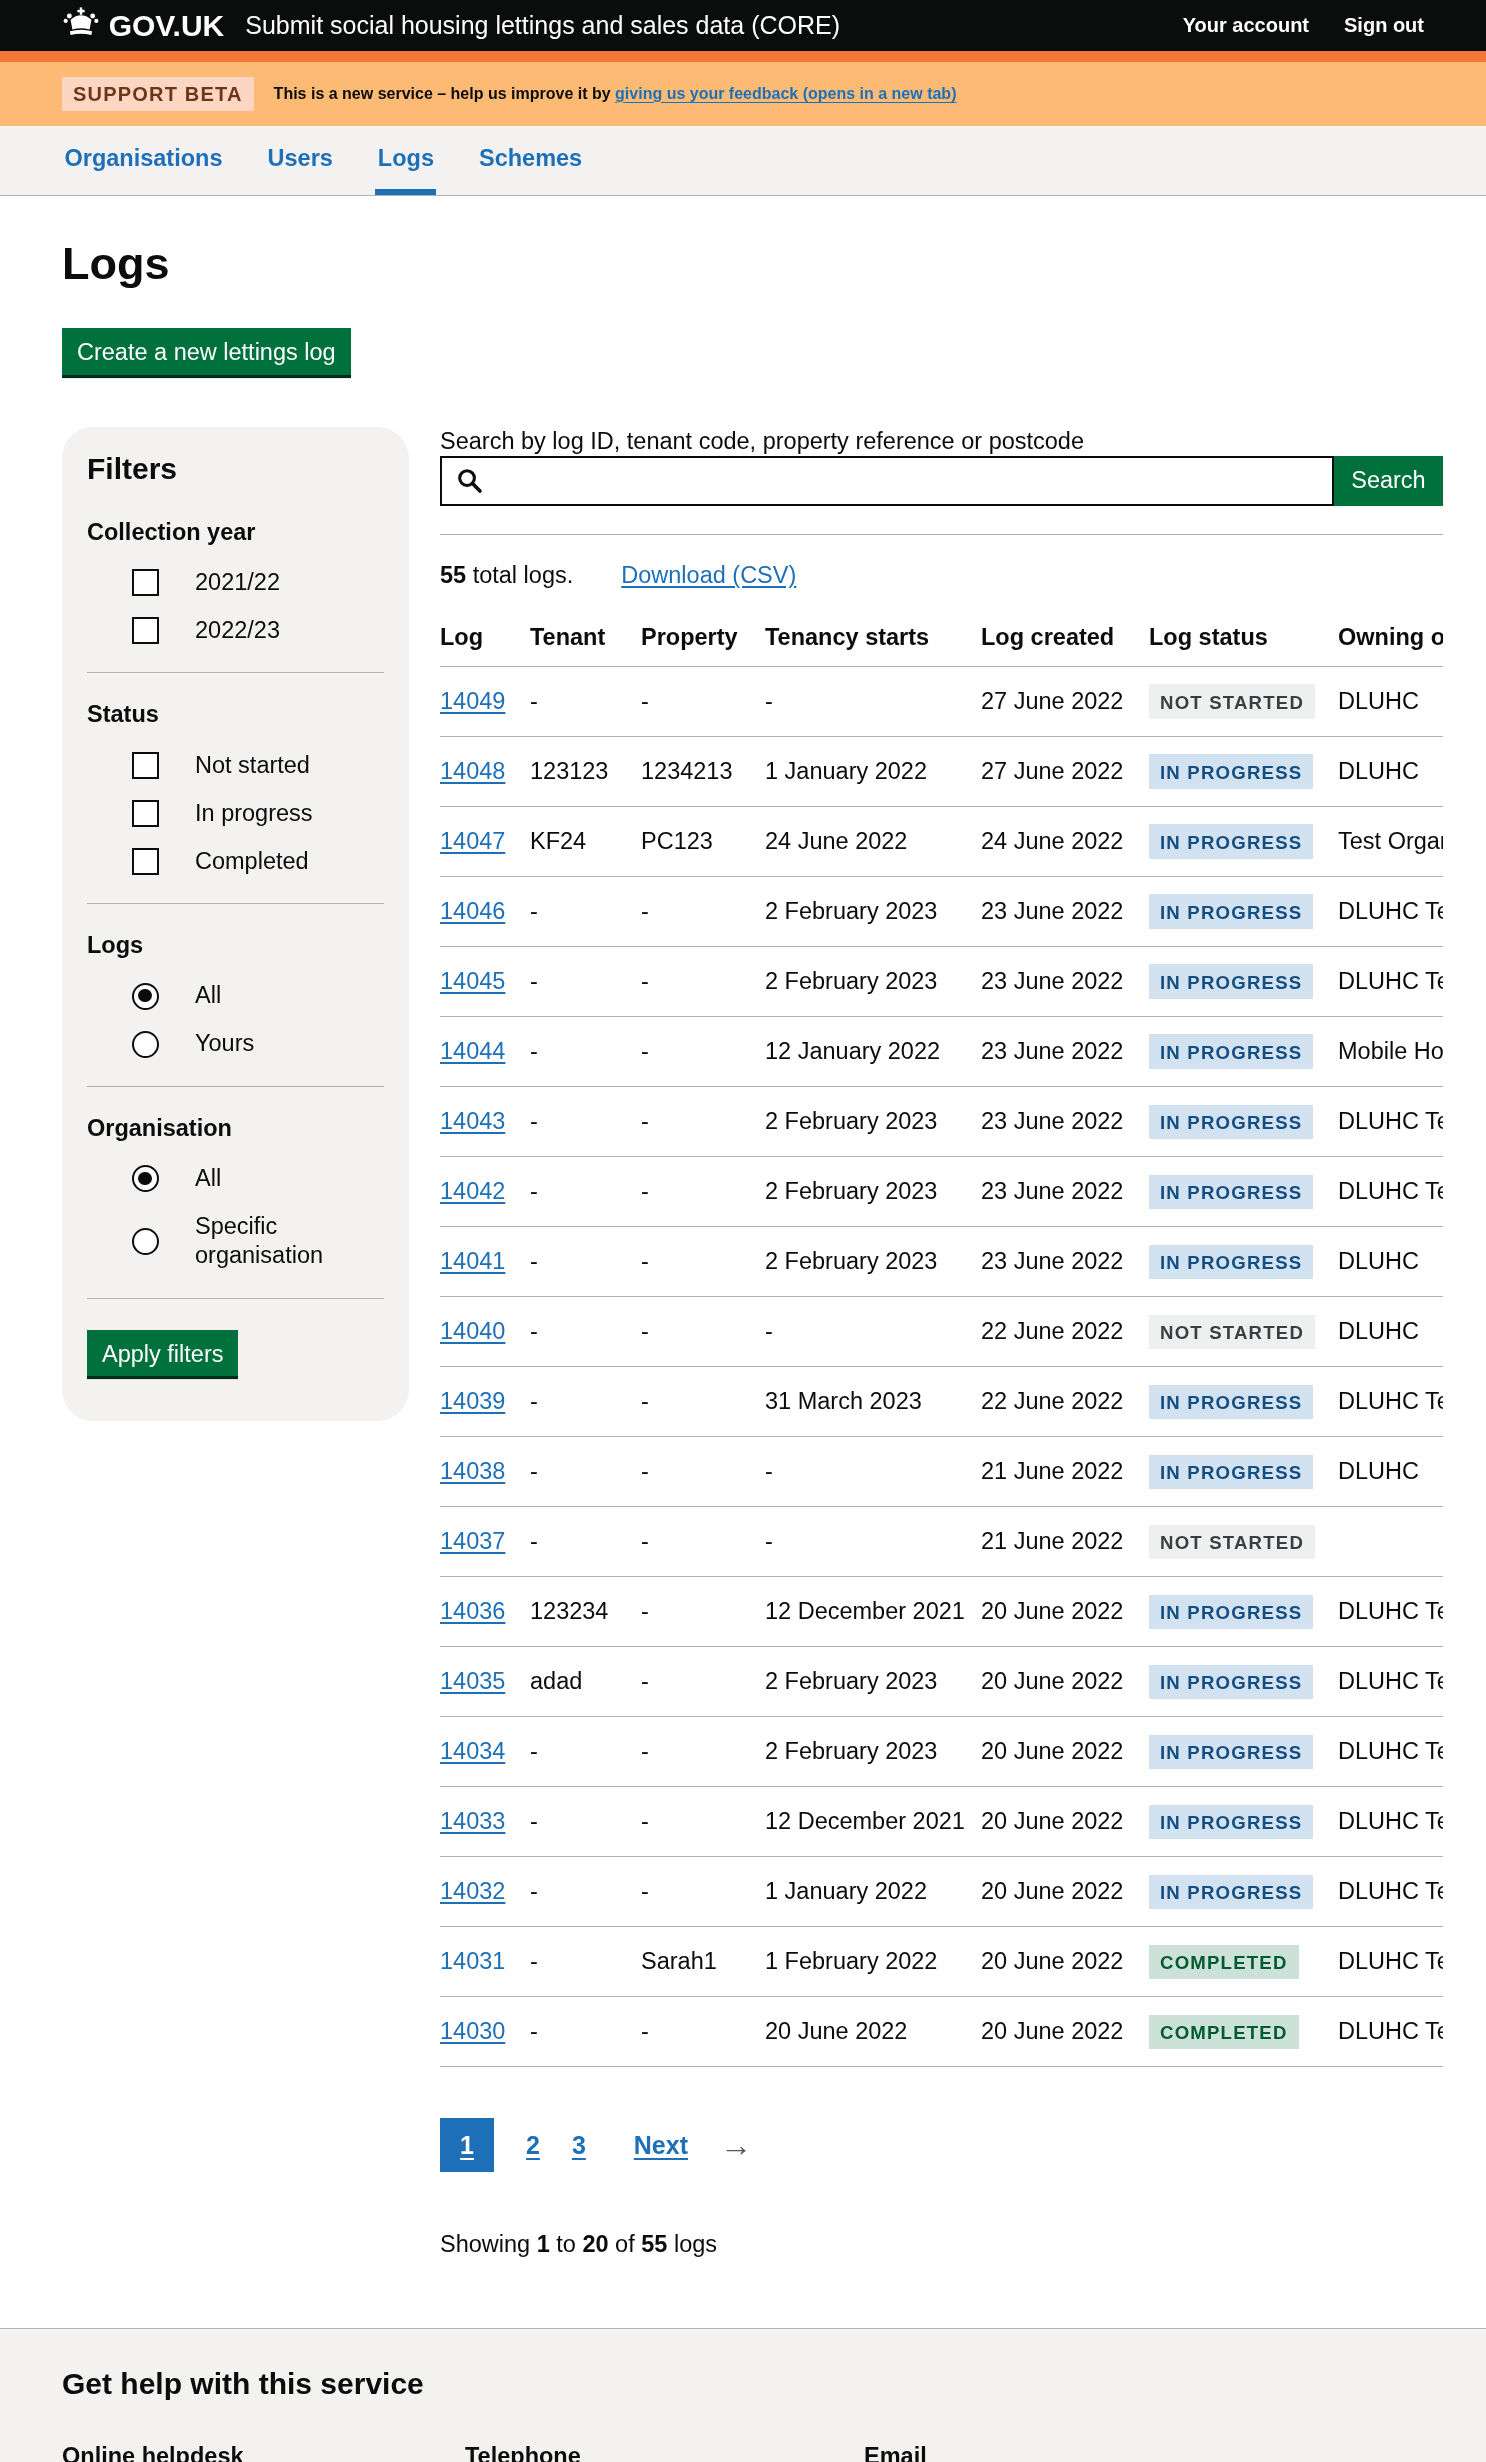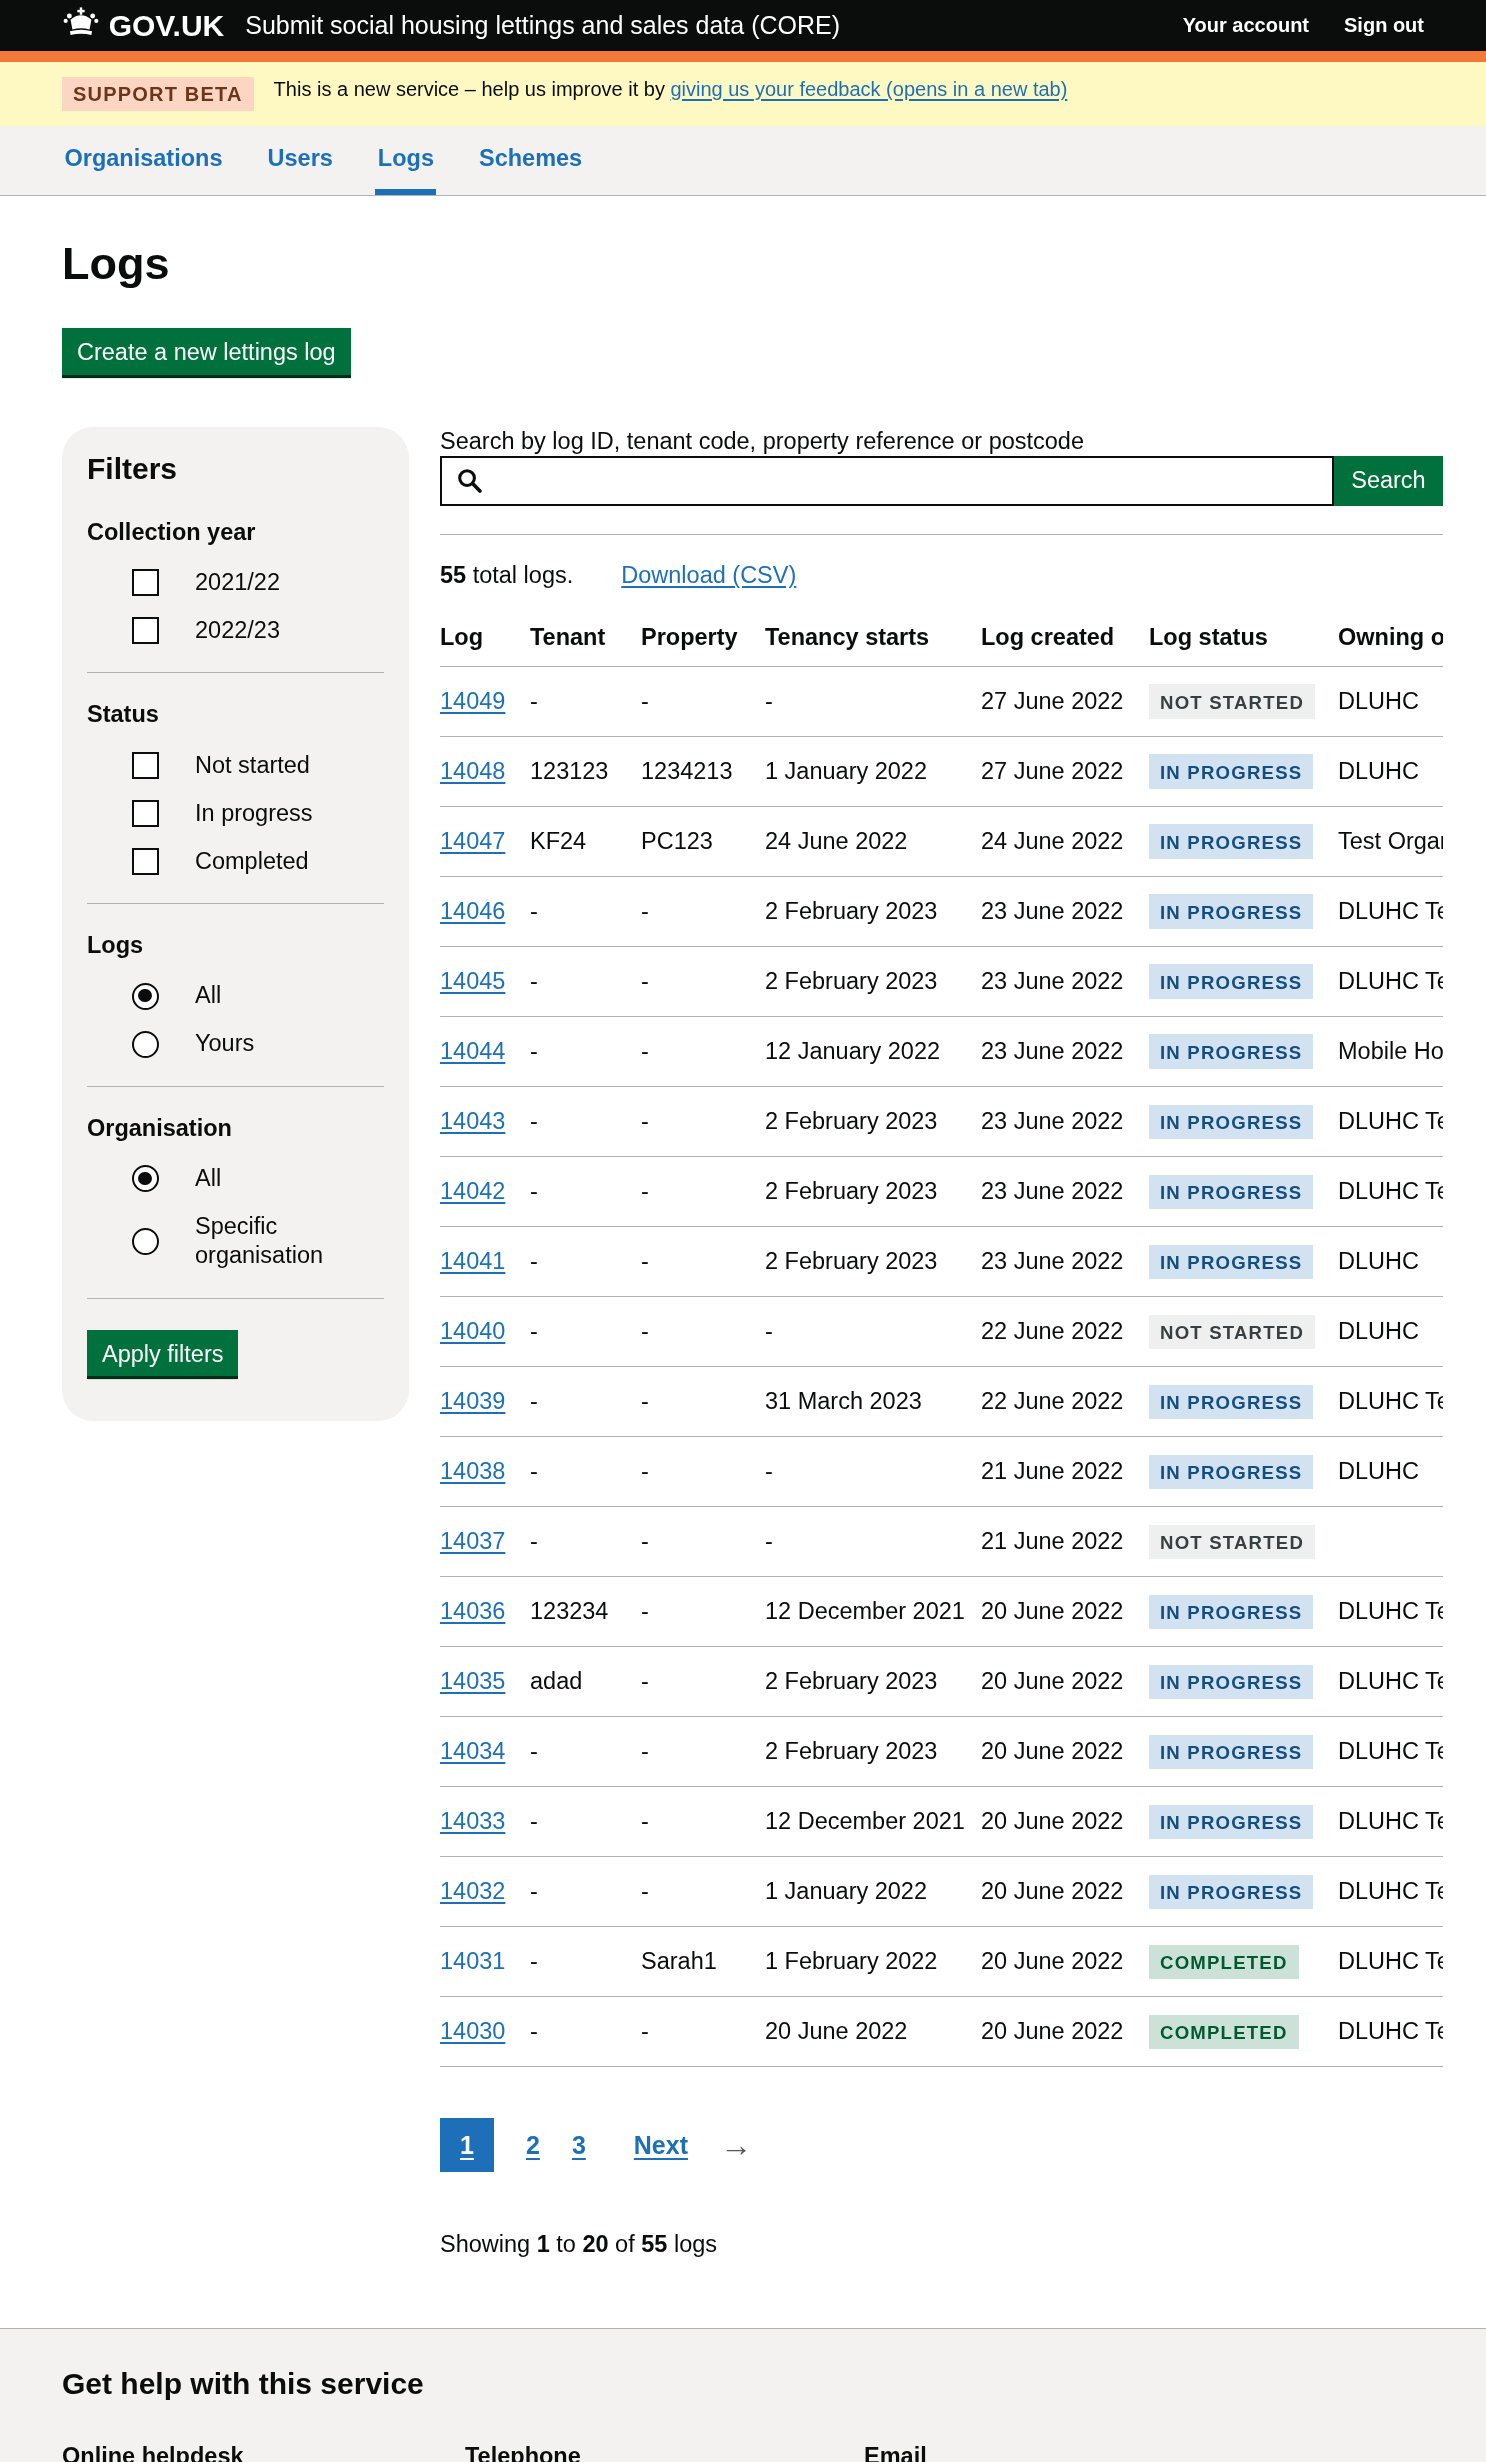--- a/index.html
+++ b/index.html
@@ -18,27 +18,27 @@
     display:flex; align-items:center; padding:0 62px;
   }
   .header-left { display:flex; align-items:center; flex:1; }
   .logo { display:flex; align-items:center; gap:8.7px; color:#fff; text-decoration:none;justify-content:flex-end; }
   .logo-text { font-weight:bold; font-size:30px; letter-spacing:0; }
   .service-name { color:#fff; text-decoration:none; font-size:25px; margin-left:21px; }
   .header-links { display:flex; gap:35px; }
   .header-links a { color:#fff; font-weight:bold; font-size:20px; text-decoration:none; }
 
   
-  .phase-banner { padding:15px 62px; display:flex; align-items:flex-start; gap:20px; background:#fef9c3; }
+  .phase-banner { padding:15px 62px; display:flex; align-items:center; gap:20px; background:#fdba74; }
   .phase-tag {
     display:inline-block; background:#fcd6c3; color:#6e3619;
     font-weight:bold; font-size:20px; letter-spacing:1.2px; text-transform:uppercase;
     padding:5px 11px 3.7px;
   }
-  .phase-text { font-size:20px; }
+  .phase-text { font-size:16px;font-weight:bold; }
   .phase-text a { color:#1d70b8; }
 
   
   .primary-nav { background:#f3f2f1; border-bottom:1.2px solid #b1b4b6; padding:0 62px; }
   .primary-nav ul { list-style:none; display:flex; gap:40px; }
   .primary-nav a {
     display:inline-block; color:#1d70b8; font-weight:bold; font-size:23.5px;
     text-decoration:none; padding:18.6px 2.5px 15px; border-bottom:6.2px solid transparent;
   }
   .primary-nav li.active a { border-bottom-color:#1d70b8; }

